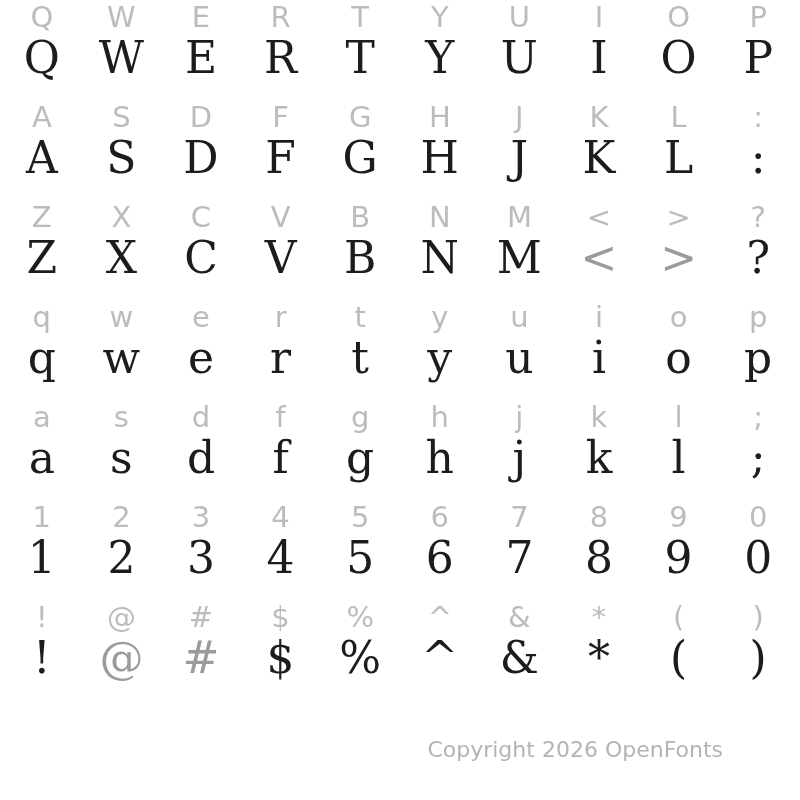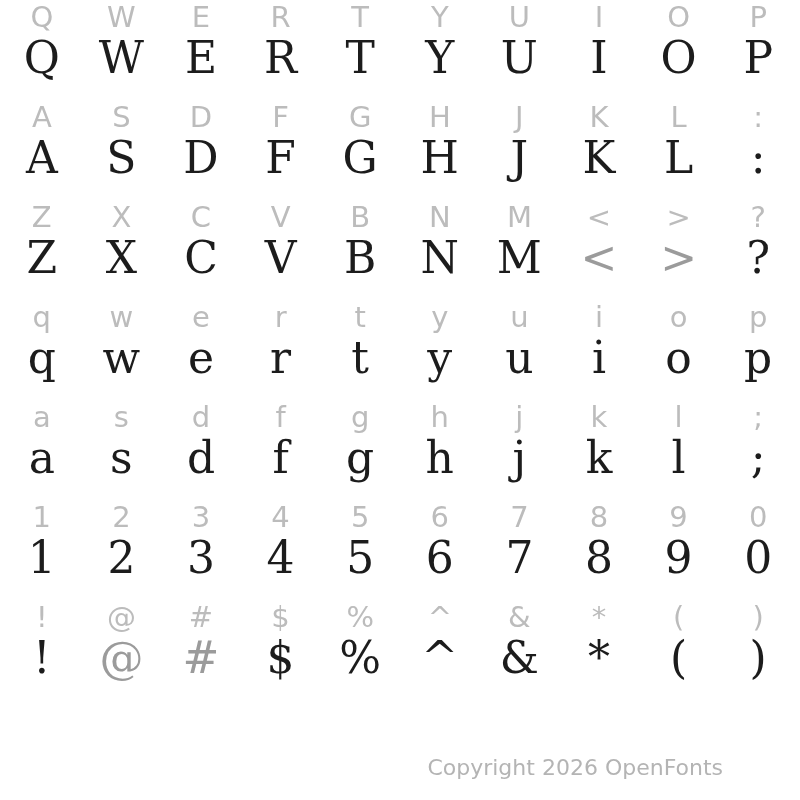--- a/index.html
+++ b/index.html
@@ -41,21 +41,21 @@
     font-size: 44px;
     line-height: 1;
     padding-top: 4px;
     color: var(--ink-color, #1c1c1c);
   }
   .ink .muted {
     color: var(--muted-color, #9b9b9b);
   }
   .footer {
     position: absolute;
-    top: 756px;
+    top: 738px;
     right: 77px;
     font-family: "DejaVu Sans", "Liberation Sans", sans-serif;
     font-size: 22px;
     line-height: 1.1;
     color: var(--footer-color, #b4b4b4);
   }
 </style>
 </head>
 <body style="background: rgb(255, 255, 255);">
 

